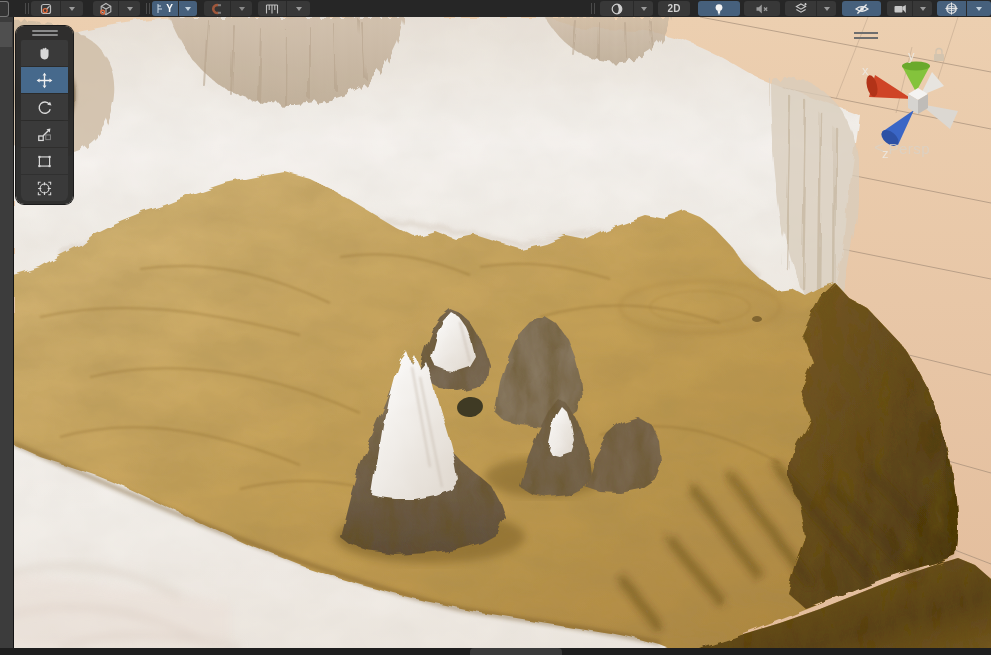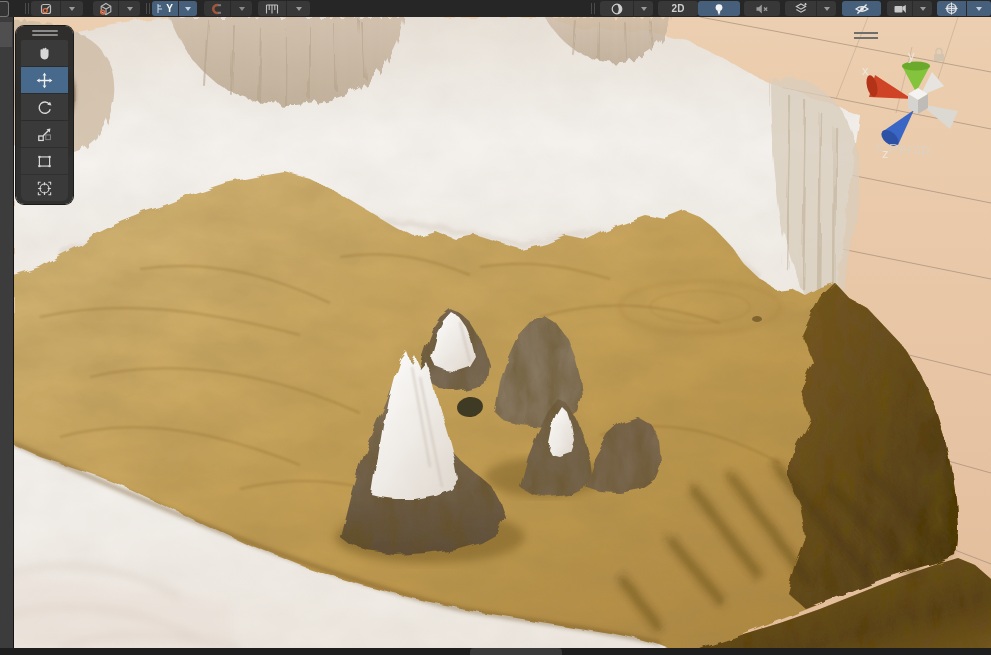--- a/index.html
+++ b/index.html
@@ -372,21 +372,21 @@
           <circle cx="7" cy="7" r="4.8" fill="none" stroke="#d0d0d0" stroke-width="1.2"></circle>
           <path d="M7,2.2 A4.8,4.8 0 0 1 7,11.8 A7.5,7.5 0 0 0 7,2.2 Z" fill="#d0d0d0"></path>
         </svg>
       </button>
       <button class="tb-btn" style="width:20px">
           <span class="caret"></span>
         </button>
     </div>
 
     <div class="tb-seg" style="left:658px">
-      <button class="tb-btn" style="width:40px">
+      <button class="tb-btn" style="width:32px">
         <span class="tb-label">2D</span>
       </button>
     </div>
 
     <div class="tb-seg" style="left:698px">
       <button class="tb-btn active" style="width:42px">
         <svg width="14" height="14" viewBox="0 0 14 14">
           <circle cx="7" cy="5.6" r="3.4" fill="#f4f4f4"></circle>
           <path d="M5.6,8.6 L8.4,8.6 L8,11 L6,11 Z" fill="#f4f4f4"></path>
           <rect x="5.9" y="11.2" width="2.2" height="1.2" fill="#cdd8e2"></rect>

